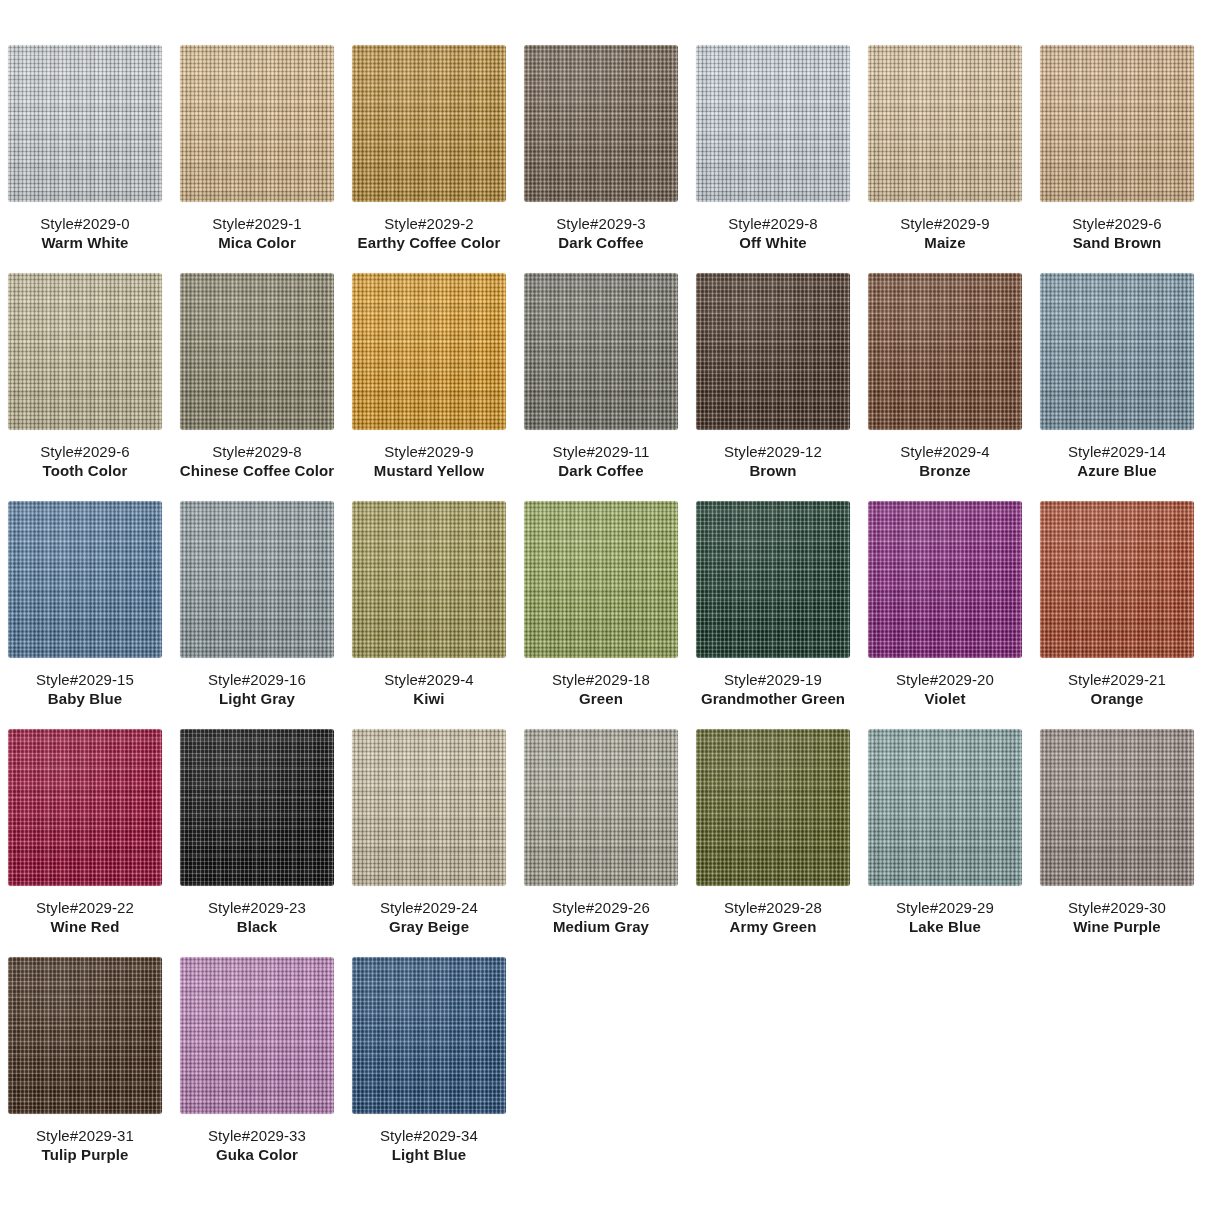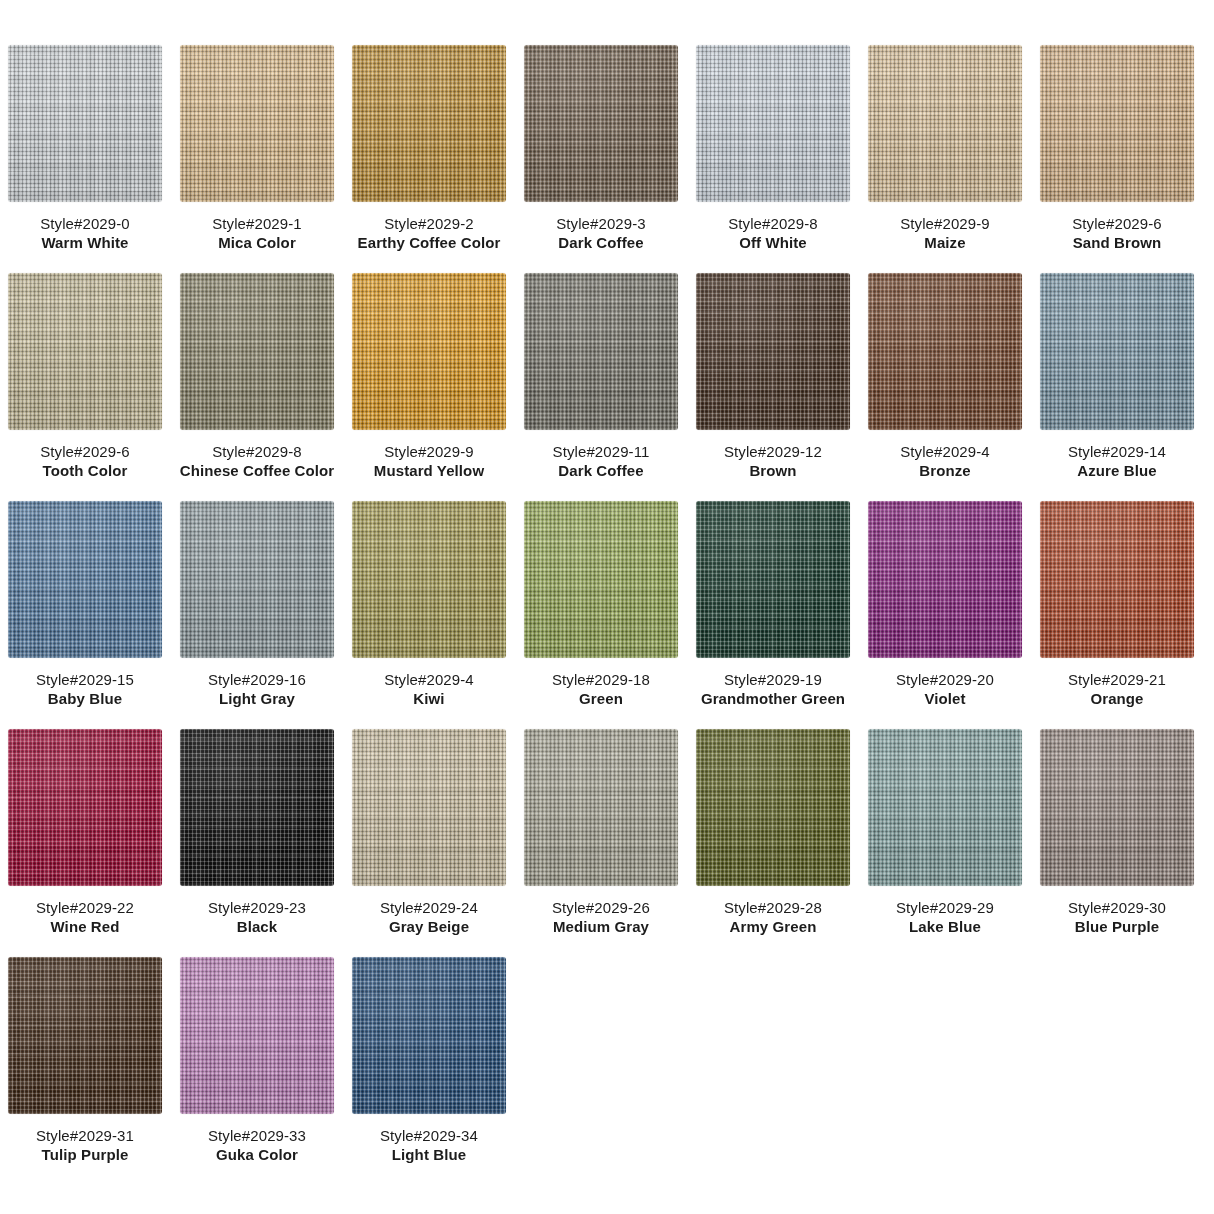--- a/index.html
+++ b/index.html
@@ -422,21 +422,21 @@
       </div>
     </div>
     <div class="swatch-cell">
       <div class="swatch-chip" style="background-color: rgb(155, 141, 134);">
         <div class="weave"></div>
         <div class="slub"></div>
         <div class="sheen"></div>
       </div>
       <div class="swatch-caption">
         <span class="swatch-style-no">Style#2029-30</span>
-        <span class="swatch-color-name">Blue Purple</span>
+        <span class="swatch-color-name">Wine Purple</span>
       </div>
     </div>
     <div class="swatch-cell">
       <div class="swatch-chip" style="background-color: rgb(74, 50, 32);">
         <div class="weave"></div>
         <div class="slub"></div>
         <div class="sheen"></div>
       </div>
       <div class="swatch-caption">
         <span class="swatch-style-no">Style#2029-31</span>

